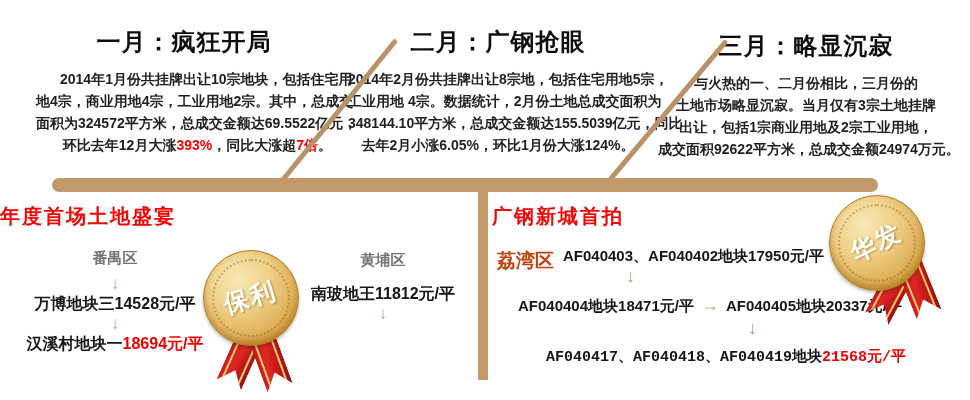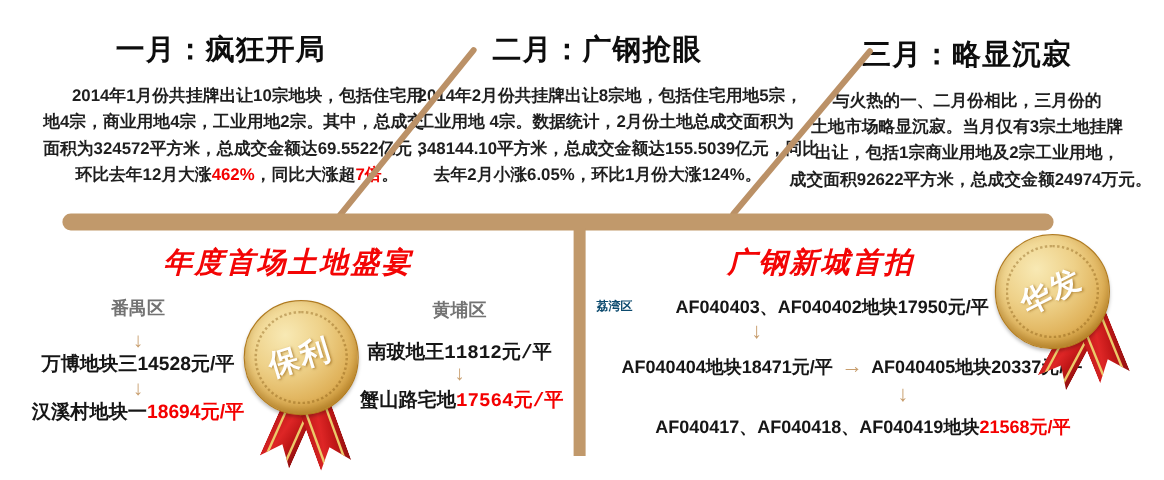--- a/index.html
+++ b/index.html
@@ -27,41 +27,41 @@
   .bar  { position:absolute; left:52px; top:178px; width:826px; height:14px;
           background:#c1996b; border-radius:7px; }
   .stem { position:absolute; left:478px; top:190px; width:10px; height:190px;
           background:#c1996b; }
   .slash { position:absolute; width:182px; height:5px; background:#bb9167;
            border-radius:3px; }
   .slash1 { left:248px; top:108px; transform:rotate(-51deg); }
   .slash2 { left:577px; top:108px; transform:rotate(-50deg); }
   
   .section-title {
-    position:absolute; margin:0; font-size:24px; font-weight:bold; font-style:italic;
-    color:#f30505; letter-spacing:2px; text-align:center;
+    position:absolute; margin:0; font-size:20px; font-weight:bold; 
+    color:#f30505; letter-spacing:2px; text-align:left;
   }
   .feast-title   { left:0px;   top:203px; width:480px; }
   .auction-title { left:492px; top:203px; width:384px; }
   
   .flow-col { position:absolute; text-align:center; font-size:16px; font-weight:bold; }
   .panyu    { left:22px;  top:248px; width:186px; }
-  .huangpu  { left:300px; top:250px; width:166px;font-family:Liberation Mono, monospace; }
+  .huangpu  { left:300px; top:250px; width:166px; }
   .district-label { color:#737373; font-size:15px; line-height:19px; margin-bottom:8px; }
   .huangpu .district-label { margin-bottom:14px; }
   .flow-item { line-height:22px; white-space:nowrap; color:#161616; }
   .down-arrow { color:#c89e6e; font-size:17px; font-weight:bold; line-height:18px; }
   
-  .liwan-label { position:absolute; left:497px; top:248px; color:#0c4a6e;
-                 font-size:10px; font-weight:bold; }
+  .liwan-label { position:absolute; left:497px; top:248px; color:#c2410c;
+                 font-size:19px; font-weight:bold; }
   .af-row { position:absolute; font-size:15px; font-weight:bold; color:#161616;
             white-space:nowrap; }
   .af-row1 { left:563px; top:247px;text-align:right; }
   .af-row2 { left:518px; top:295px; }
-  .af-row3 { left:546px; top:347px; }
+  .af-row3 { left:546px; top:347px;font-family:Liberation Mono, monospace; }
   .right-arrow { color:#c89e6e; font-size:18px; font-weight:bold; margin:0 7px; }
   .fall-arrow { position:absolute; color:#c89e6e; font-size:18px; font-weight:bold; }
   .fa1 { left:626px; top:266px; }
   .fa2 { left:748px; top:318px; }
   
   .medal-wrap { position:absolute; width:96px; height:170px; }
   .poly-medal  { left:203px; top:250px; }
   .huafa-medal { left:829px; top:195px; }
   .medal-circle {
     position:absolute; left:0; top:0; width:94px; height:94px; border-radius:50%;
@@ -100,21 +100,21 @@
 <body>
 
 <div class="canvas">
 
   <section class="month m1">
     <h2 class="month-title">一月：疯狂开局</h2>
     <div class="month-body">
       <div class="ln indent1">2014年1月份共挂牌出让10宗地块，包括住宅用</div>
       <div class="ln">地4宗，商业用地4宗，工业用地2宗。其中，总成交</div>
       <div class="ln">面积为324572平方米，总成交金额达69.5522亿元，</div>
-      <div class="ln"><span>环比去年12月大涨</span><span class="red">462%</span><span>，同比大涨超</span><span class="red">7倍</span><span>。</span></div>
+      <div class="ln"><span>环比去年12月大涨</span><span class="red">393%</span><span>，同比大涨超</span><span class="red">7倍</span><span>。</span></div>
     </div>
   </section>
 
   <section class="month m2">
     <h2 class="month-title">二月：广钢抢眼</h2>
     <div class="month-body">
       <div class="ln">2014年2月份共挂牌出让8宗地，包括住宅用地5宗，</div>
       <div class="ln">工业用地 4宗。数据统计，2月份土地总成交面积为</div>
       <div class="ln">348144.10平方米，总成交金额达155.5039亿元，同比</div>
       <div class="ln">去年2月小涨6.05%，环比1月份大涨124%。</div>
@@ -151,21 +151,20 @@
     <div class="ribbon ribbon-right"></div>
     <div class="medal-circle"></div>
     <div class="medal-ring"></div>
     <div class="medal-label">保利</div>
   </div>
 
   <div class="flow-col huangpu">
     <div class="district-label">黄埔区</div>
     <div class="flow-item">南玻地王11812元/平</div>
     <div class="down-arrow">↓</div>
-    <div class="flow-item"><span>蟹山路宅地</span><span class="red">17564元/平</span></div>
   </div>
 
   <h2 class="section-title auction-title">广钢新城首拍</h2>
 
   <div class="liwan-label">荔湾区</div>
 
   <div class="af-row af-row1">AF040403、AF040402地块17950元/平</div>
   <div class="fall-arrow fa1">↓</div>
   <div class="af-row af-row2"><span>AF040404地块18471元/平</span><span class="right-arrow">→</span><span>AF040405地块20337元/平</span></div>
   <div class="fall-arrow fa2">↓</div>

